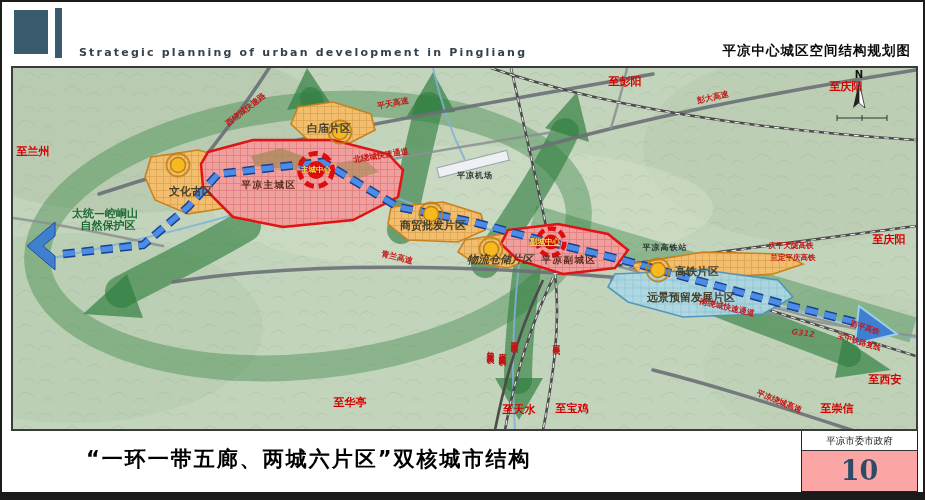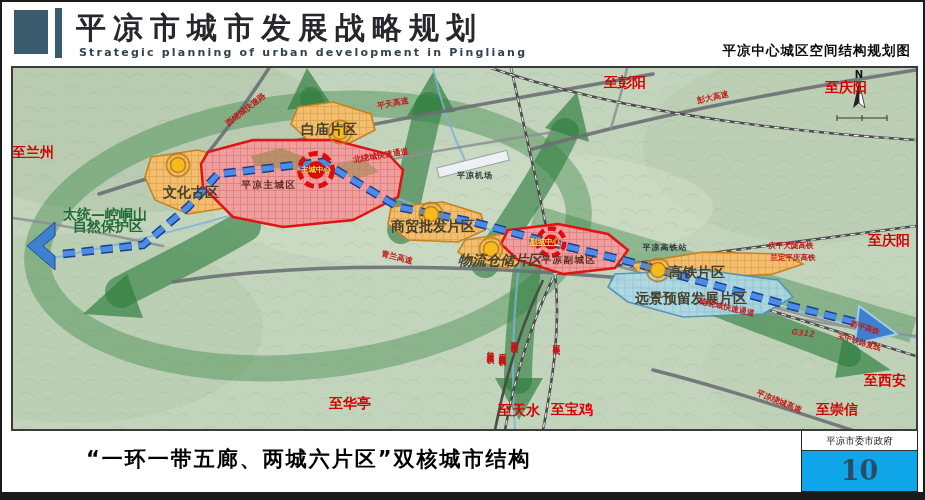--- a/index.html
+++ b/index.html
@@ -12,52 +12,51 @@
             font-weight:bold;color:#26262c;letter-spacing:7px;white-space:nowrap;}
   .title-en{position:absolute;left:77px;top:44px;font-size:11px;font-weight:bold;color:#32424e;
             letter-spacing:2.2px;white-space:nowrap;}
   .map-title{position:absolute;right:12px;top:40px;font-size:13.5px;font-weight:bold;color:#0a0a0a;
              letter-spacing:1px;white-space:nowrap;}
   
   .map-frame{position:absolute;left:9px;top:64px;width:907px;height:365px;border:2px solid #3b3b3b;
              box-sizing:border-box;background:#c3d4bc;overflow:hidden;}
   .map-frame svg{position:absolute;left:0;top:0;width:100%;height:100%;}
   .map-labels{position:absolute;left:0;top:0;width:100%;height:100%;}
-  .mlabel{position:absolute;transform:translate(-50%,-50%);white-space:nowrap;font-size:14px;
+  .mlabel{position:absolute;transform:translate(-50%,-50%);white-space:nowrap;font-size:11px;
           line-height:1.05;pointer-events:none;}
   .mlabel.vert{writing-mode:vertical-rl;letter-spacing:1px;}
   .mlabel.dest{color:#d40000;font-weight:bold;}
   .mlabel.road{color:#c21717;font-weight:bold;font-size:8px;}
   .mlabel.rail{color:#c21717;font-weight:bold;font-size:7.5px;}
   .mlabel.area{color:#45402c;font-weight:bold;}
   .mlabel.city{color:#5a2c20;font-weight:bold;font-size:9.5px;letter-spacing:1.5px;}
   .mlabel.center{color:#ffe040;font-weight:bold;font-size:7.5px;text-shadow:0 0 2px #8a0000;}
   .mlabel.nature{color:#1e6b34;font-weight:bold;}
   .mlabel.poi{color:#30343a;font-weight:bold;font-size:8px;letter-spacing:1px;}
   .mlabel.routenum{color:#a83030;font-size:8px;font-style:italic;font-weight:bold;}
   .mlabel.compass{color:#111;font-size:10px;font-weight:bold;}
   
   .caption{position:absolute;left:84px;top:443px;font-size:21px;font-weight:bold;color:#000;
            letter-spacing:2px;white-space:nowrap;}
   .info-box{position:absolute;left:799px;top:429px;width:117px;height:61px;background:#fff;
             border:1px solid #222;border-top:none;box-sizing:border-box;}
   .info-authority{height:19px;line-height:19px;text-align:center;font-size:9.5px;
                   font-family:"DejaVu Serif",serif;color:#111;border-bottom:1px solid #333;}
-  .info-page{height:40px;line-height:40px;background:#0ea5e9;text-align:center;
+  .info-page{height:40px;line-height:40px;background:#fca5a5;text-align:center;
              font-family:"DejaVu Serif",serif;font-size:27px;font-weight:bold;color:#2c4c66;}
   .bottom-bar{position:absolute;left:0;bottom:0;width:100%;height:6px;background:#1a1a1a;}
 </style>
 </head>
 <body>
 
 <div class="page">
 
   <div class="logo-square"></div>
   <div class="logo-bar"></div>
-  <div class="title-cn">平凉市城市发展战略规划</div>
   <div class="title-en">Strategic planning of urban development in Pingliang</div>
   <div class="map-title">平凉中心城区空间结构规划图</div>
 
   <div class="map-frame">
     <svg viewBox="0 0 903 361" preserveAspectRatio="none">
       <defs>
         <pattern id="terr" width="46" height="34" patternUnits="userSpaceOnUse">
           <path d="M4 24 q9 -12 18 0 M24 10 q8 -9 16 0 M10 8 q6 -7 12 0 M28 28 q7 -8 14 0" fill="none" stroke="#93a88d" stroke-width="1" opacity="0.55"></path>
         </pattern>
         <pattern id="urb" width="7" height="7" patternUnits="userSpaceOnUse">

